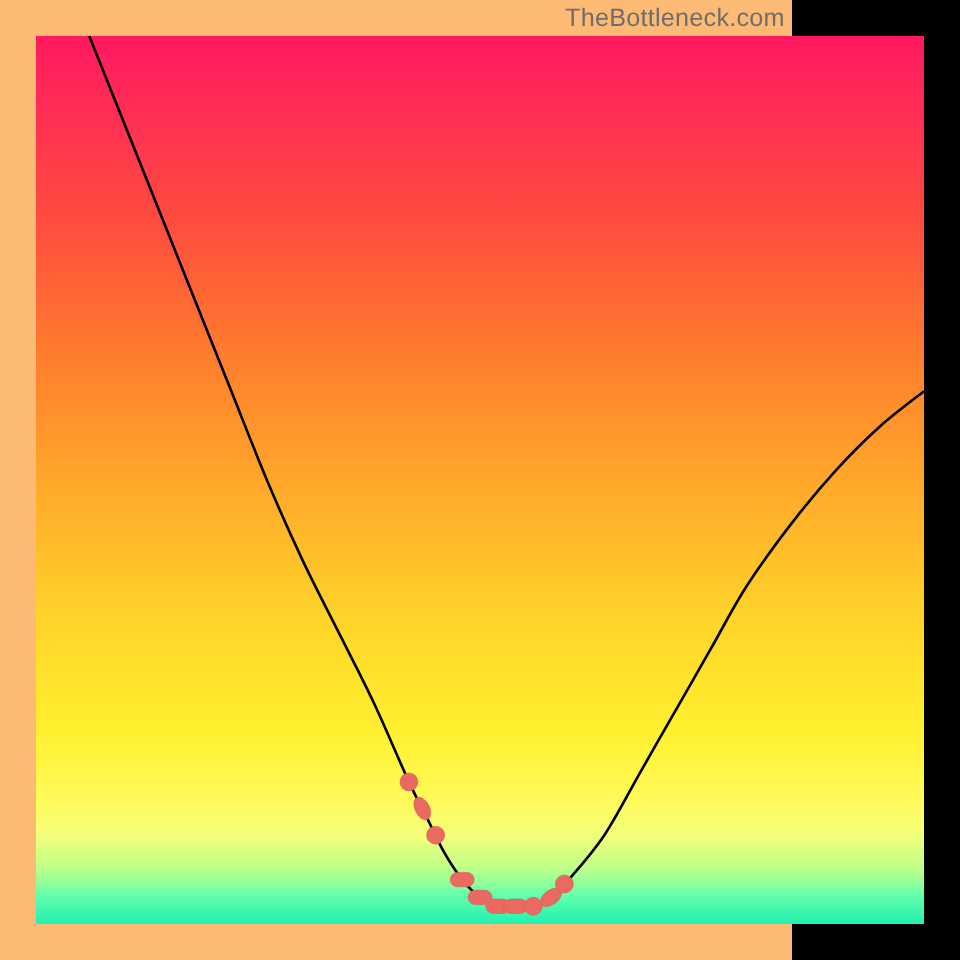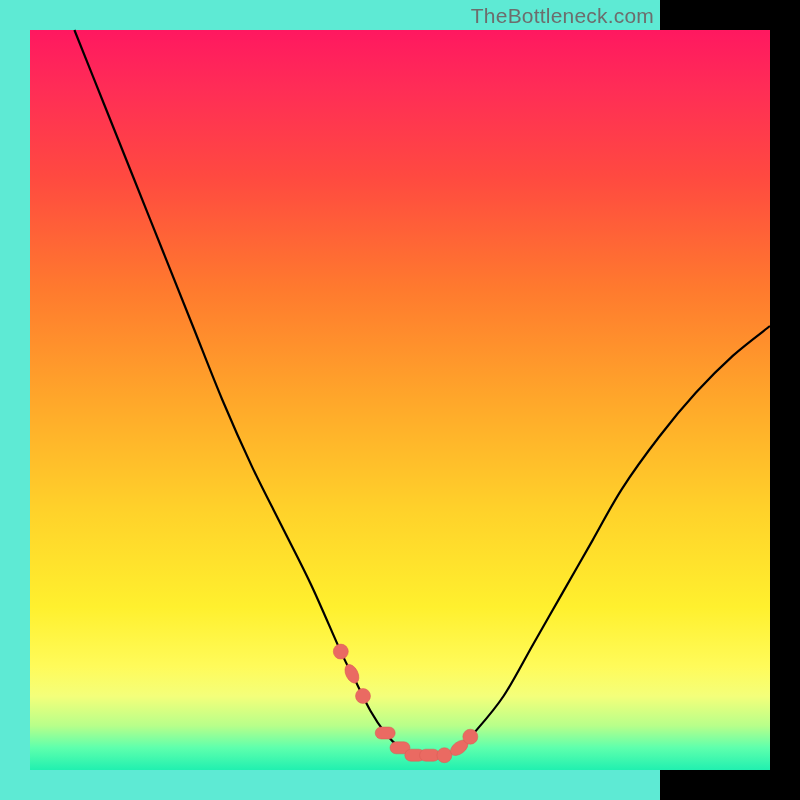--- a/index.html
+++ b/index.html
@@ -8,21 +8,21 @@
     width: 800px;
     height: 800px;
     overflow: hidden;
     background: #000;
     font-family: Arial, Helvetica, sans-serif;
   }
   .frame {
     position: relative;
     width: 660px;
     height: 800px;
-    background: #5eead4;
+    background: #fdba74;
   }
   .plot-area {
     position: absolute;
     left: 30px;
     top: 30px;
     width: 740px;
     height: 740px;
     
     background: linear-gradient(to bottom,
       #ff1860 0%,

